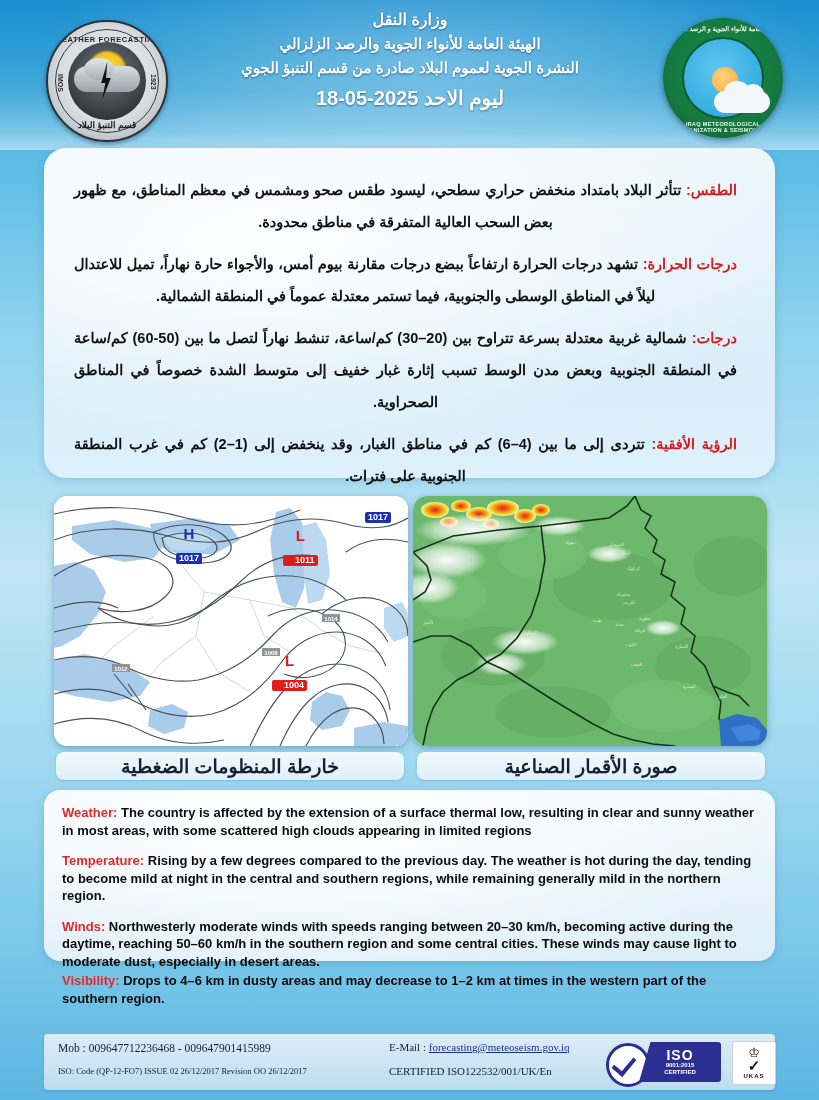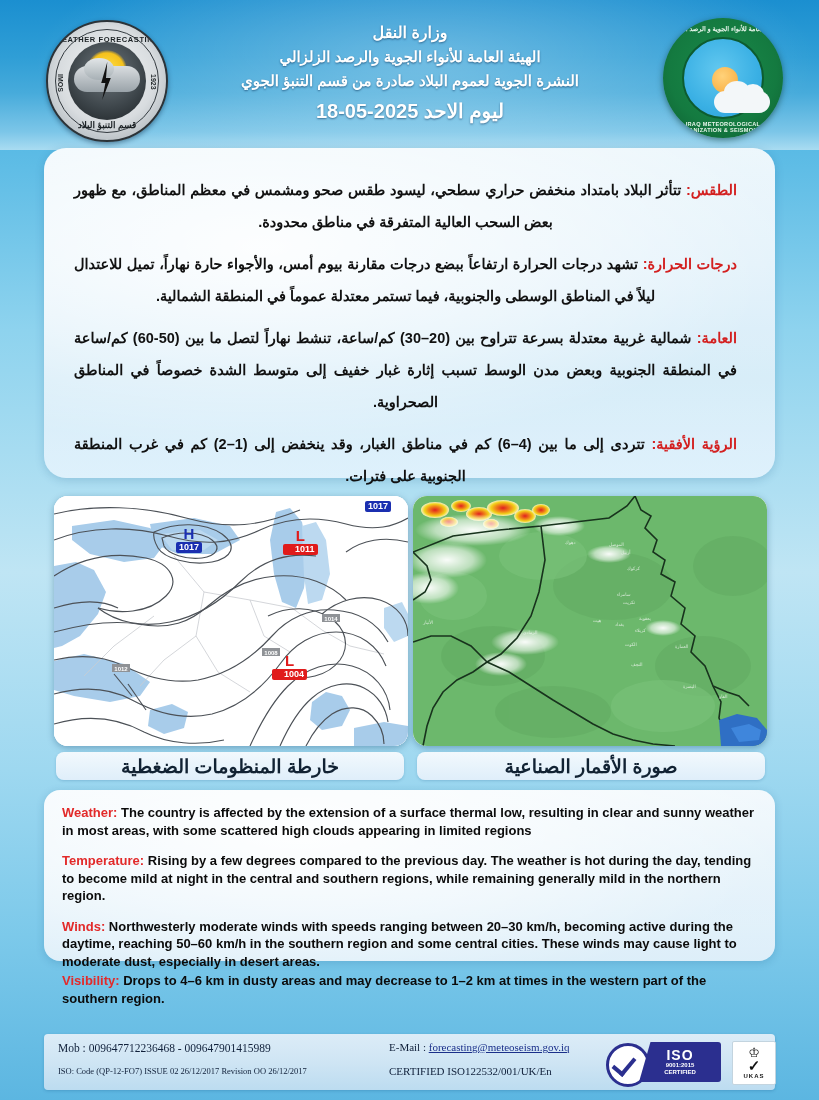--- a/index.html
+++ b/index.html
@@ -17,21 +17,21 @@
     position:absolute;left:0;top:0;width:819px;height:150px;
     background:
       radial-gradient(ellipse 560px 180px at 52% 40%, rgba(255,255,255,.30) 0%, rgba(255,255,255,0) 70%),
       linear-gradient(180deg,#1b8fd0 0%,#2f9ed6 38%,#47abdb 62%,#7cc6e8 88%,#a9dcf1 100%);
   }
   .header-titles{
     position:absolute;left:180px;top:8px;width:460px;
     text-align:center;color:#ffffff;direction:rtl;
     text-shadow:0 1px 2px rgba(0,40,80,.55);
   }
-  .ht-line1{font-size:16px;font-weight:bold;line-height:24px;letter-spacing:.3px;margin-top:13px;}
+  .ht-line1{font-size:16px;font-weight:bold;line-height:24px;letter-spacing:.3px;}
   .ht-line2{font-size:15px;font-weight:bold;line-height:24px;}
   .ht-line3{font-size:15px;font-weight:bold;line-height:24px;}
   .ht-date{font-size:20px;font-weight:bold;line-height:30px;margin-top:3px;}
 
   
   .logo-left{
     position:absolute;left:46px;top:20px;width:118px;height:118px;border-radius:50%;
     background:radial-gradient(circle at 50% 45%, #f4f6f7 0%, #d8dcdf 55%, #b8bfc4 78%, #8e979d 100%);
     border:2px solid #2c3338;box-shadow:0 2px 5px rgba(0,30,60,.45);
     overflow:hidden;
@@ -125,21 +125,21 @@
     position:absolute;top:0;width:354px;height:250px;border-radius:14px;overflow:hidden;
     box-shadow:0 2px 7px rgba(10,60,100,.35);background:#fff;
   }
   .map-left{left:10px;}
   .map-right{right:8px;}
 
   
   .synoptic{position:absolute;inset:0;background:#ffffff;}
   .pmark{position:absolute;text-align:center;font-weight:bold;line-height:1;}
   .pmark .ltr{font-size:15px;display:block;}
-  .pmark .val{display:block;color:#fff;font-size:9px;padding:1px 3px;border-radius:2px;margin-top:1px;}
+  .pmark .val{display:block;color:#fff;font-size:9px;padding:1px 3px;border-radius:2px;margin-top:12px;}
   .pmark.high .ltr{color:#1b2fb0;}
   .pmark.high .val{background:#1b2fb0;}
   .pmark.low .ltr{color:#e01b1b;}
   .pmark.low .val{background:#e01b1b;padding-left:12px;}
 
   
   .captions{position:absolute;left:44px;top:752px;width:731px;height:32px;}
   .caption{
     position:absolute;top:0;width:348px;height:28px;border-radius:8px;
     background:linear-gradient(180deg,#f2f9fd,#dfeefa);
@@ -242,21 +242,21 @@
   </div>
 
   <div class="panel-ar">
     <p class="ar-p">
       <span class="ar-key">الطقس:</span><span> تتأثر البلاد بامتداد منخفض حراري سطحي، ليسود طقس صحو ومشمس في معظم المناطق، مع ظهور بعض السحب العالية المتفرقة في مناطق محدودة.</span>
     </p>
     <p class="ar-p">
       <span class="ar-key">درجات الحرارة:</span><span> تشهد درجات الحرارة ارتفاعاً ببضع درجات مقارنة بيوم أمس، والأجواء حارة نهاراً، تميل للاعتدال ليلاً في المناطق الوسطى والجنوبية، فيما تستمر معتدلة عموماً في المنطقة الشمالية.</span>
     </p>
     <p class="ar-p">
-      <span class="ar-key">العامة:</span><span> شمالية غربية معتدلة بسرعة تتراوح بين (20–30) كم/ساعة، تنشط نهاراً لتصل ما بين (50-60) كم/ساعة في المنطقة الجنوبية وبعض مدن الوسط تسبب إثارة غبار خفيف إلى متوسط الشدة خصوصاً في المناطق الصحراوية.</span>
+      <span class="ar-key">درجات:</span><span> شمالية غربية معتدلة بسرعة تتراوح بين (20–30) كم/ساعة، تنشط نهاراً لتصل ما بين (50-60) كم/ساعة في المنطقة الجنوبية وبعض مدن الوسط تسبب إثارة غبار خفيف إلى متوسط الشدة خصوصاً في المناطق الصحراوية.</span>
     </p>
     <p class="ar-p">
       <span class="ar-key">الرؤية الأفقية:</span><span> تتردى إلى ما بين (4–6) كم في مناطق الغبار، وقد ينخفض إلى (1–2) كم في غرب المنطقة الجنوبية على فترات.</span>
     </p>
   </div>
 
   <div class="maps">
 
     <div class="map map-left">
       <svg class="synoptic" viewBox="0 0 354 250" preserveAspectRatio="none">

